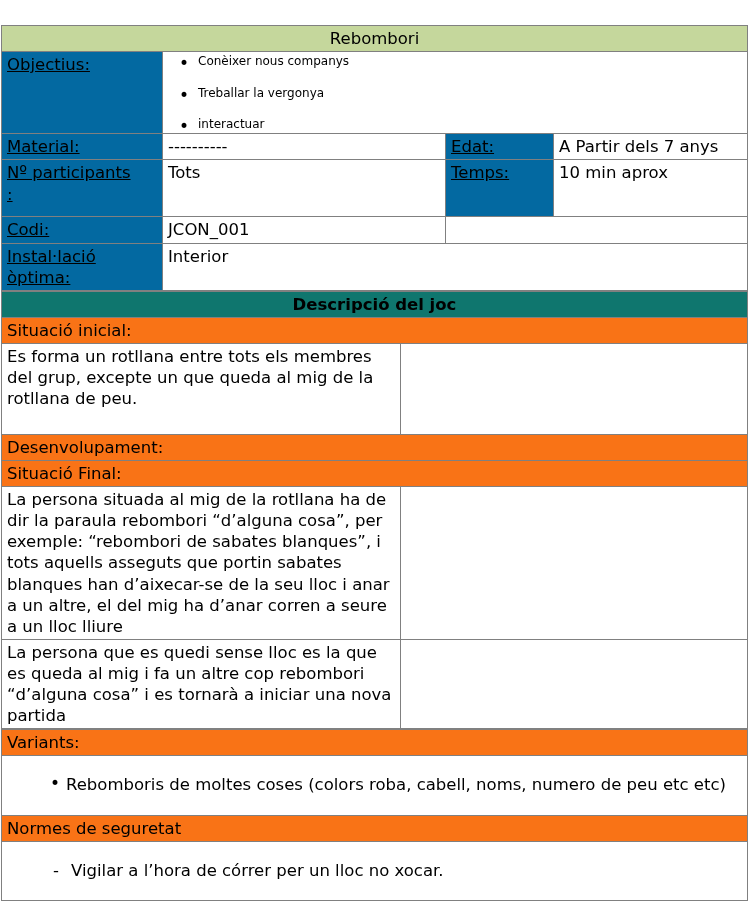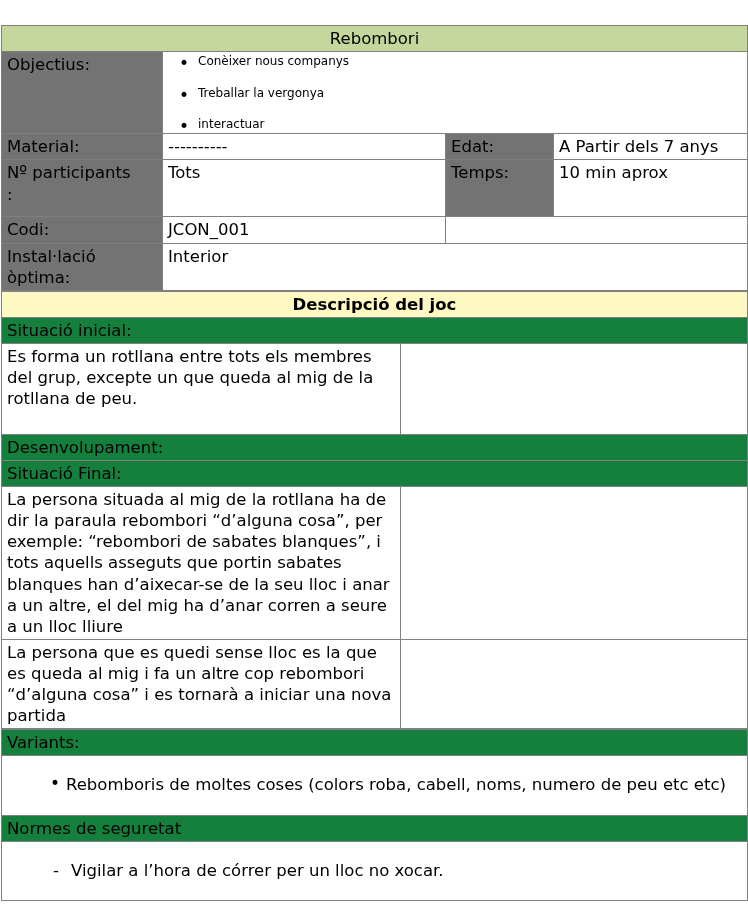--- a/index.html
+++ b/index.html
@@ -43,27 +43,28 @@
     background: #c5d79c;
     text-align: center;
     font-size: 25px;
     line-height: 1.15;
     padding: 5px 4px 6px;
     font-weight: normal;
   }
 
   
   .label-cell {
-    background: #737373;
+    background: #0369a1;
+    text-decoration: underline;
   }
   .header-band {
-    background: #15803d;
+    background: #f97316;
   }
   .header-band-center {
-    background: #fef9c3;
+    background: #0f766e;
     text-align: center;
     font-weight: bold;
   }
 
   .value-cell {
     background: #ffffff;
   }
 
   
   ul.bullets {

